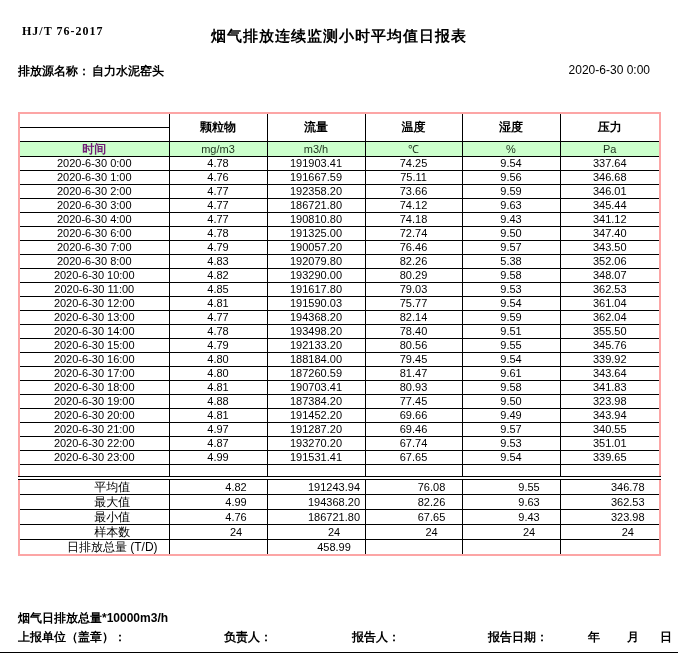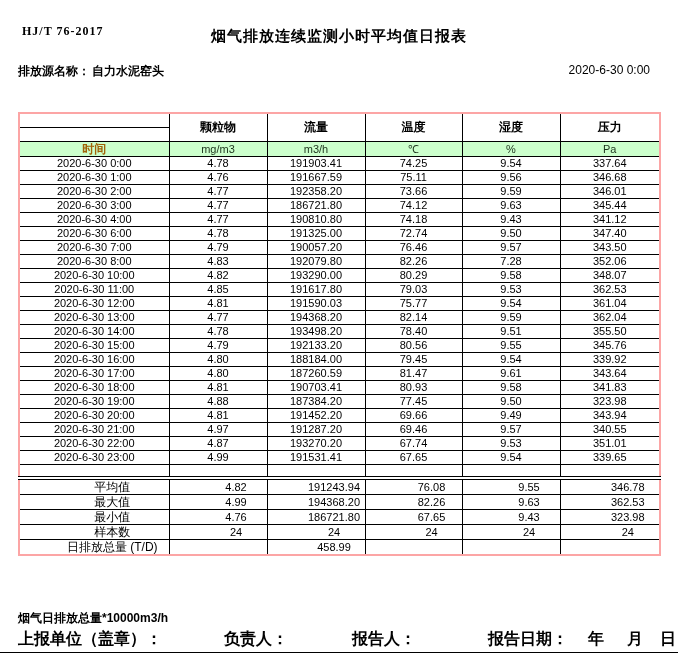--- a/index.html
+++ b/index.html
@@ -42,29 +42,29 @@
     font-size: 11px;
     font-weight: normal;
     height: 13px; line-height: 13px;
     overflow: hidden; white-space: nowrap;
   }
   tr.param-row th { height: 27px; line-height: 27px; font-size: 12px; font-weight: bold; }
   td.split-cell { vertical-align: top; }
   td.split-cell .half-top { height: 13px; border-bottom: 1px solid #000; }
   td.split-cell .half-bottom { height: 13px; }
   tr.unit-row td { background: var(--green, #ccffcc); height: 14px; line-height: 14px; color: #1c331c; }
-  tr.unit-row td.time-head { font-weight: bold; font-size: 12px; color: #a16207; }
+  tr.unit-row td.time-head { font-weight: bold; font-size: 12px; color: #701a75; }
   tr.spacer-row td { height: 11px; border-bottom: 4px double #000; }
   tr.summary-row td { height: 14px; line-height: 14px; padding-left: 36px; }
   tr.summary-row td.sum-label { font-size: 12px; }
   .footer-note {
     position: absolute; left: 18px; top: 610px;
     font-size: 12px; font-weight: bold;
   }
-  .sign-row { position: absolute; left: 0; top: 629px; width: 100%; height: 16px; font-size: 16px; font-weight: bold; }
+  .sign-row { position: absolute; left: 0; top: 629px; width: 100%; height: 16px; font-size: 12px; font-weight: bold; }
   .sign-row span { position: absolute; white-space: nowrap; }
   .lbl-unit   { left: 18px; }
   .lbl-resp   { left: 224px; }
   .lbl-report { left: 352px; }
   .lbl-date   { left: 488px; }
   .lbl-year   { left: 588px; }
   .lbl-month  { left: 627px; }
   .lbl-day    { left: 660px; }
   .bottom-rule {
     position: absolute; left: 0; bottom: 0; width: 100%;
@@ -168,21 +168,21 @@
         <td>190057.20</td>
         <td>76.46</td>
         <td>9.57</td>
         <td>343.50</td>
       </tr>
       <tr>
         <td>2020-6-30 8:00</td>
         <td>4.83</td>
         <td>192079.80</td>
         <td>82.26</td>
-        <td>7.28</td>
+        <td>5.38</td>
         <td>352.06</td>
       </tr>
       <tr>
         <td>2020-6-30 10:00</td>
         <td>4.82</td>
         <td>193290.00</td>
         <td>80.29</td>
         <td>9.58</td>
         <td>348.07</td>
       </tr>

